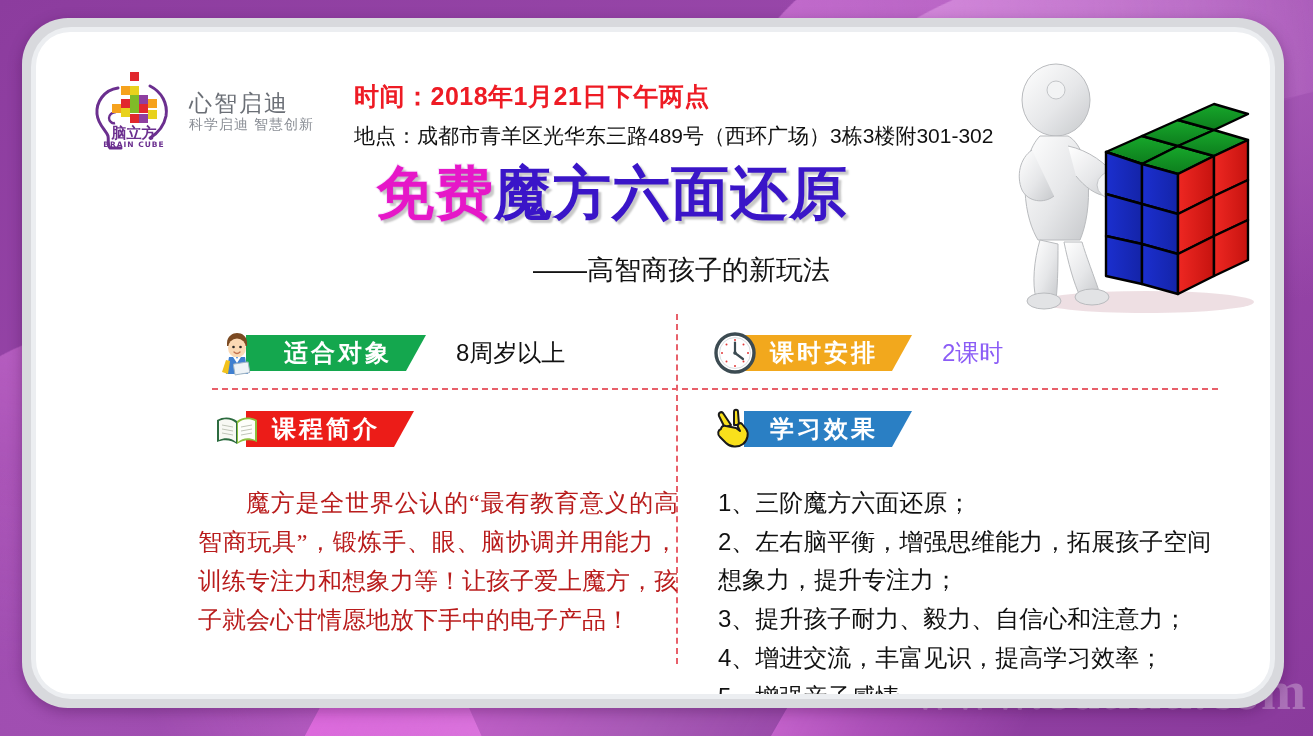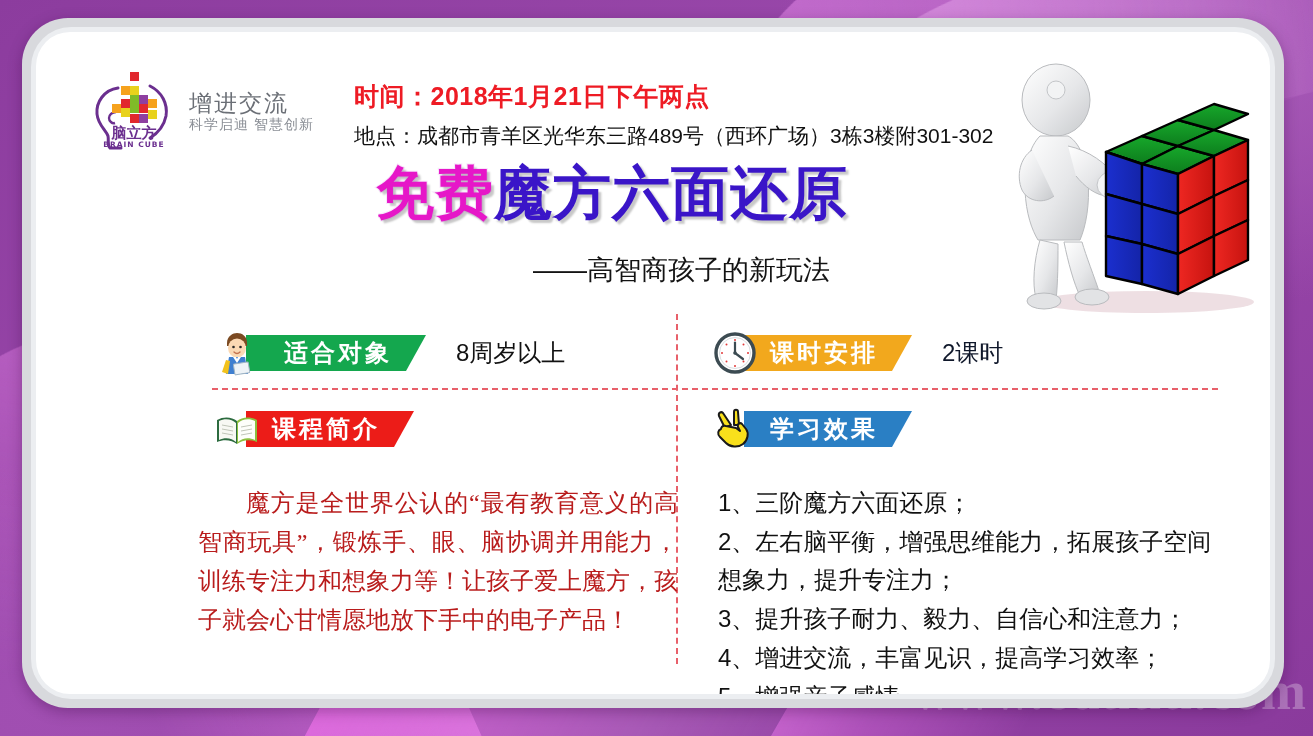--- a/index.html
+++ b/index.html
@@ -80,21 +80,21 @@
   .sec { position:absolute; display:flex; align-items:center; }
   .sec-icon { width:46px; height:46px; position:relative; z-index:3; margin-right:-14px; }
   .banner { position:relative; height:36px; display:flex; align-items:center;
             padding:0 34px 0 26px; color:#fff; font-size:24px; font-weight:700; letter-spacing:3px;
             clip-path:polygon(0 0,100% 0,calc(100% - 20px) 100%,0 100%); }
   .b-green  { background:#14a74e;padding-left:38px; }
   .b-orange { background:#f2a81d; }
   .b-red    { background:#ec1c18; }
   .b-blue   { background:#2a7fc4; }
   .sec-val { margin-left:30px; font-size:24px; color:#111; white-space:nowrap; }
-  .sec-val.red { color:#0f172a; }
+  .sec-val.red { color:#8b5cf6; }
 
   .s-audience { left:178px; top:298px; }
   .s-hours    { left:676px; top:298px; }
   .s-intro    { left:178px; top:374px; }
   .s-effect   { left:676px; top:374px; }
 
   
   .intro-body { position:absolute; left:130px; top:452px; width:480px;
                 font-family:"Liberation Serif","DejaVu Serif",serif;
                 font-size:24px; line-height:1.62; color:#b91c1c; text-indent:2em; text-align:justify;margin-left:32px; }
@@ -139,21 +139,21 @@
           <rect x="51" y="36" width="9" height="9" fill="#e1282e"></rect>
           <rect x="60" y="31" width="9" height="9" fill="#f6a21d"></rect>
           <rect x="60" y="42" width="9" height="9" fill="#e8d21c"></rect>
           <rect x="51" y="46" width="9" height="9" fill="#8e3fa0"></rect>
           <rect x="42" y="46" width="9" height="9" fill="#e1282e"></rect>
           <text x="46" y="70" font-family="DejaVu Sans" font-size="15" font-weight="700" fill="#6b2f8f" text-anchor="middle">脑立方</text>
           <text x="46" y="79" font-family="DejaVu Sans" font-size="7.5" font-weight="700" fill="#6b2f8f" text-anchor="middle" letter-spacing="1">BRAIN CUBE</text>
         </svg>
       </div>
       <div class="brandtxt">
-        <div class="brand-main">增进交流</div>
+        <div class="brand-main">心智启迪</div>
         <div class="brand-sub">科学启迪 智慧创新</div>
       </div>
     </div>
 
     <div class="meta">
       <div class="meta-time">时间：2018年1月21日下午两点</div>
       <div class="meta-place">地点：成都市青羊区光华东三路489号（西环广场）3栋3楼附301-302</div>
     </div>
 
     <div class="title"><span class="t-free">免费</span><span class="t-main">魔方六面还原</span></div>

